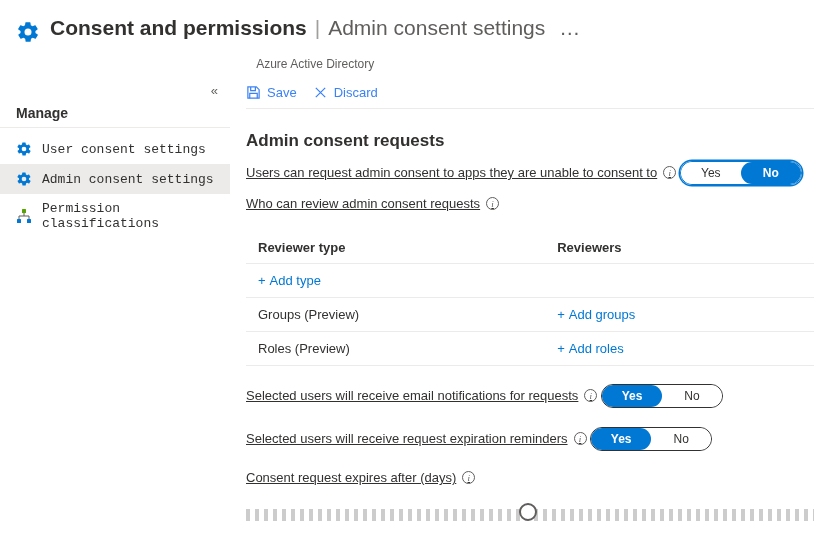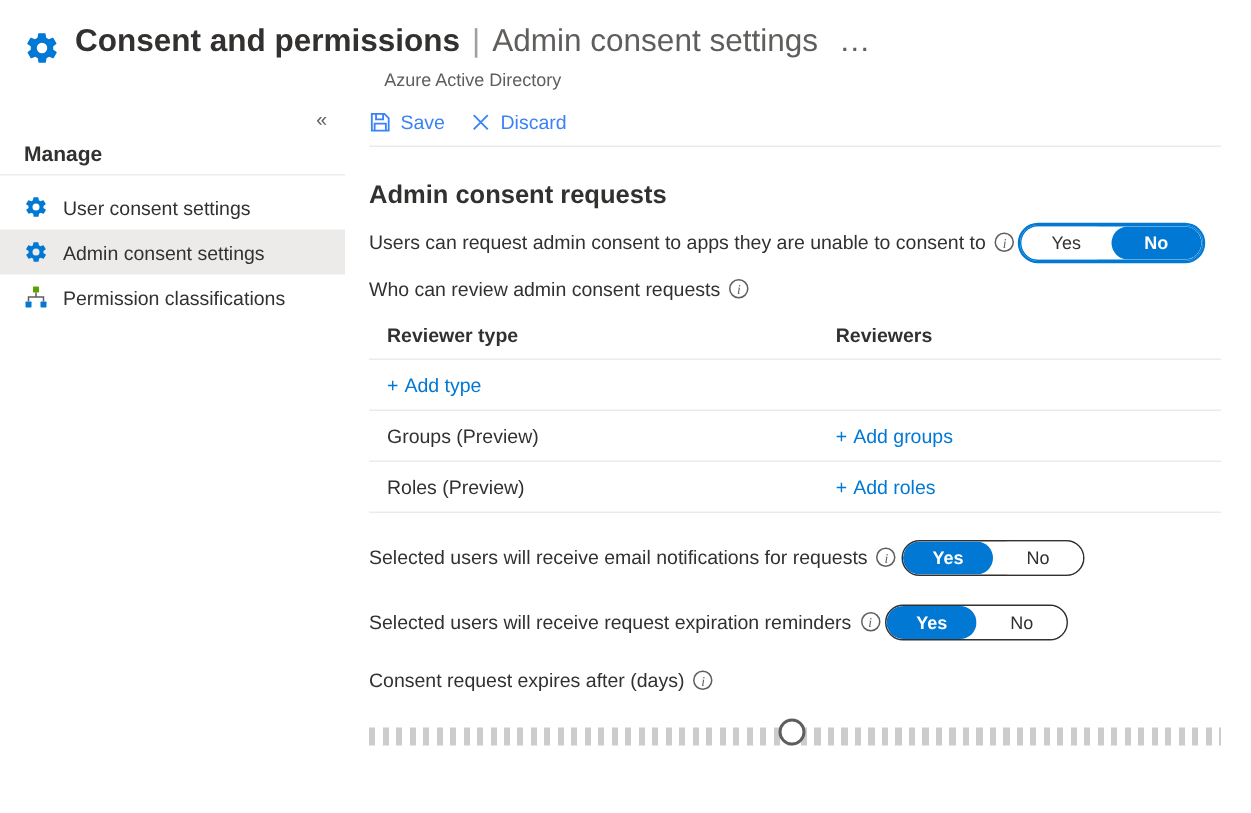--- a/index.html
+++ b/index.html
@@ -24,21 +24,21 @@
     margin-right: 10px;
     margin-top: 4px;
     color: #0078d4;
   }
   .header-title { display: flex; flex-direction: column; text-align: center; }
   .title-row { display: flex; align-items: center; font-size: 21px; font-weight: 600; color: #323130; flex-wrap: wrap; }
   .title-primary { }
   .title-sep { font-weight: 300; color: #a19f9d; margin: 0 8px; }
   .title-secondary { font-weight: 300; color: #605e5c; }
   .title-ellipsis { margin-left: 14px; font-weight: 300; color: #605e5c; cursor: pointer; }
-  .subtitle { font-size: 12px; color: #605e5c; margin-top: 6px; }
+  .subtitle { font-size: 12px; color: #605e5c; margin-top: 17px; }
 
   
   .body {
     display: flex;
     height: calc(100% - 56px);
   }
   .sidebar {
     width: 230px;
     flex: 0 0 230px;
     border-right: none;
@@ -59,20 +59,21 @@
     border-bottom: 1px solid #edebe9;
     margin-bottom: 6px;
   }
   .sidebar-item {
     display: flex;
     align-items: center;
     padding: 7px 16px;
     cursor: pointer;
     font-size: 13px;
     color: #323130;
+    font-family: Liberation Mono, monospace;
   }
   .sidebar-item.active { background: #edebe9; }
   .sidebar-item.active::before {
     display: none;
   }
   .sidebar-icon {
     width: 16px; height: 16px;
     margin-right: 10px;
     flex-shrink: 0;
     display: inline-flex;
@@ -113,20 +114,21 @@
   }
 
   .field-row { margin: 10px 0 8px 0; }
   .field-label {
     font-size: 13px;
     color: #323130;
     display: inline-flex;
     align-items: center;
     gap: 6px;
     margin-bottom: 6px;
+    text-decoration: underline;
   }
   .info-icon {
     display: inline-flex;
     width: 13px; height: 13px;
     border: 1px solid #605e5c;
     border-radius: 50%;
     align-items: center;
     justify-content: center;
     font-size: 9px;
     color: #605e5c;
@@ -157,21 +159,21 @@
     color: #323130;
     border-radius: 12px;
   }
   .pill-opt.selected {
     background: #0078d4;
     color: #fff;
     font-weight: 600;
   }
 
   
-  .reviewer-table { width: 100%; margin-top: 2px; }
+  .reviewer-table { width: 100%; margin-top: 15px; }
   .reviewer-header, .reviewer-row {
     display: grid;
     grid-template-columns: 55% 45%;
     align-items: center;
     border-bottom: 1px solid #edebe9;
   }
   .reviewer-header {
     font-weight: 600;
     padding: 8px 12px;
   }

